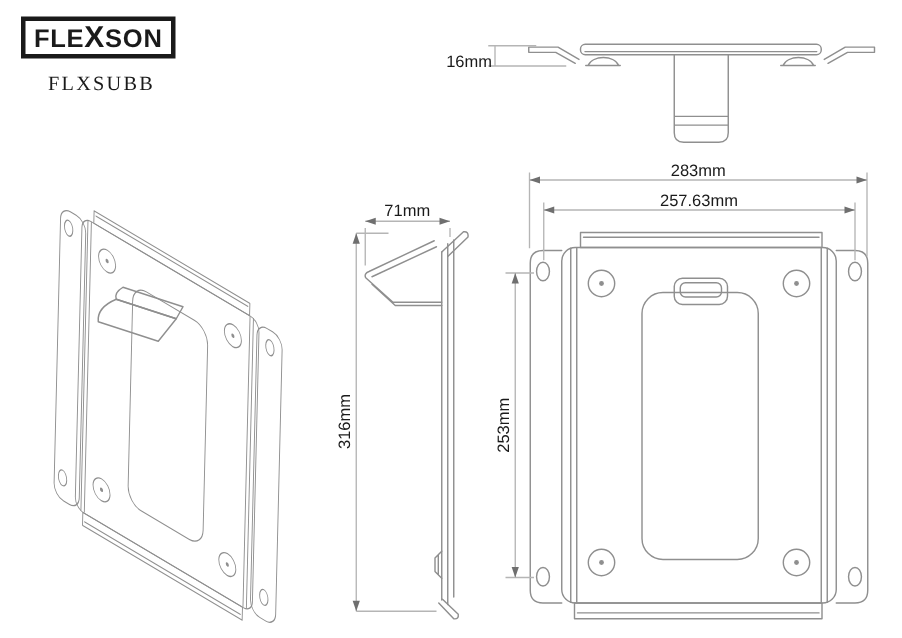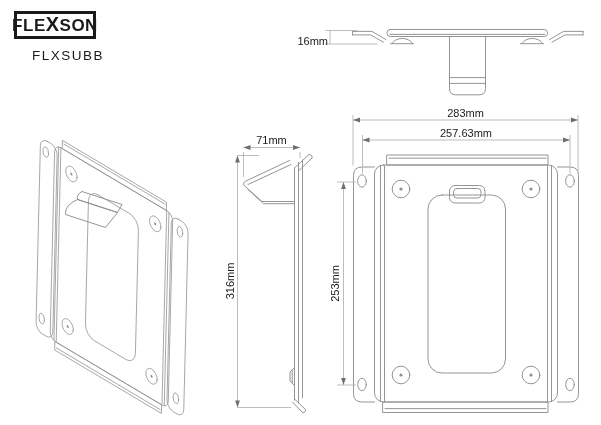--- a/index.html
+++ b/index.html
@@ -2,29 +2,29 @@
 <html><head>
 <meta charset="utf-8">
 <style>
   html,body{margin:0;padding:0;}
   body{
     width:601px;height:425px;position:relative;overflow:hidden;
     background:#ffffff;
     font-family:"Liberation Sans","DejaVu Sans",sans-serif;
   }
   .logo-box{
-    position:absolute;left:14px;top:11px;width:82px;height:28px;
+    position:absolute;left:14px;top:11px;width:103px;height:28px;
     border:3px solid #1a1a1a;box-sizing:border-box;
     display:flex;align-items:center;justify-content:center;
     font-weight:bold;font-size:17px;letter-spacing:.5px;color:#1a1a1a;
   }
   .logo-box .x{font-size:20px;line-height:1;font-weight:900;}
   .product-code{
     position:absolute;left:32px;top:48px;
-    font-size:13.5px;letter-spacing:1.5px;color:#1a1a1a;
+    font-size:13.5px;letter-spacing:1.5px;color:#1a1a1a;font-family:Liberation Serif, serif;
   }
   svg.drawing{position:absolute;left:0;top:0;}
   svg .part{stroke:#8f8f8f;stroke-width:0.95;fill:none;stroke-linejoin:round;stroke-linecap:round;}
   svg .dot{fill:#8f8f8f;stroke:none;}
   svg .dim{stroke:#b5b5b5;stroke-width:0.9;fill:none;stroke-linecap:butt;}
   svg .arrow{fill:#6f6f6f;stroke:none;}
   svg text{font-family:"Liberation Sans","DejaVu Sans",sans-serif;font-size:11px;fill:#1a1a1a;stroke:none;}
 </style>
 </head>
 <body>

